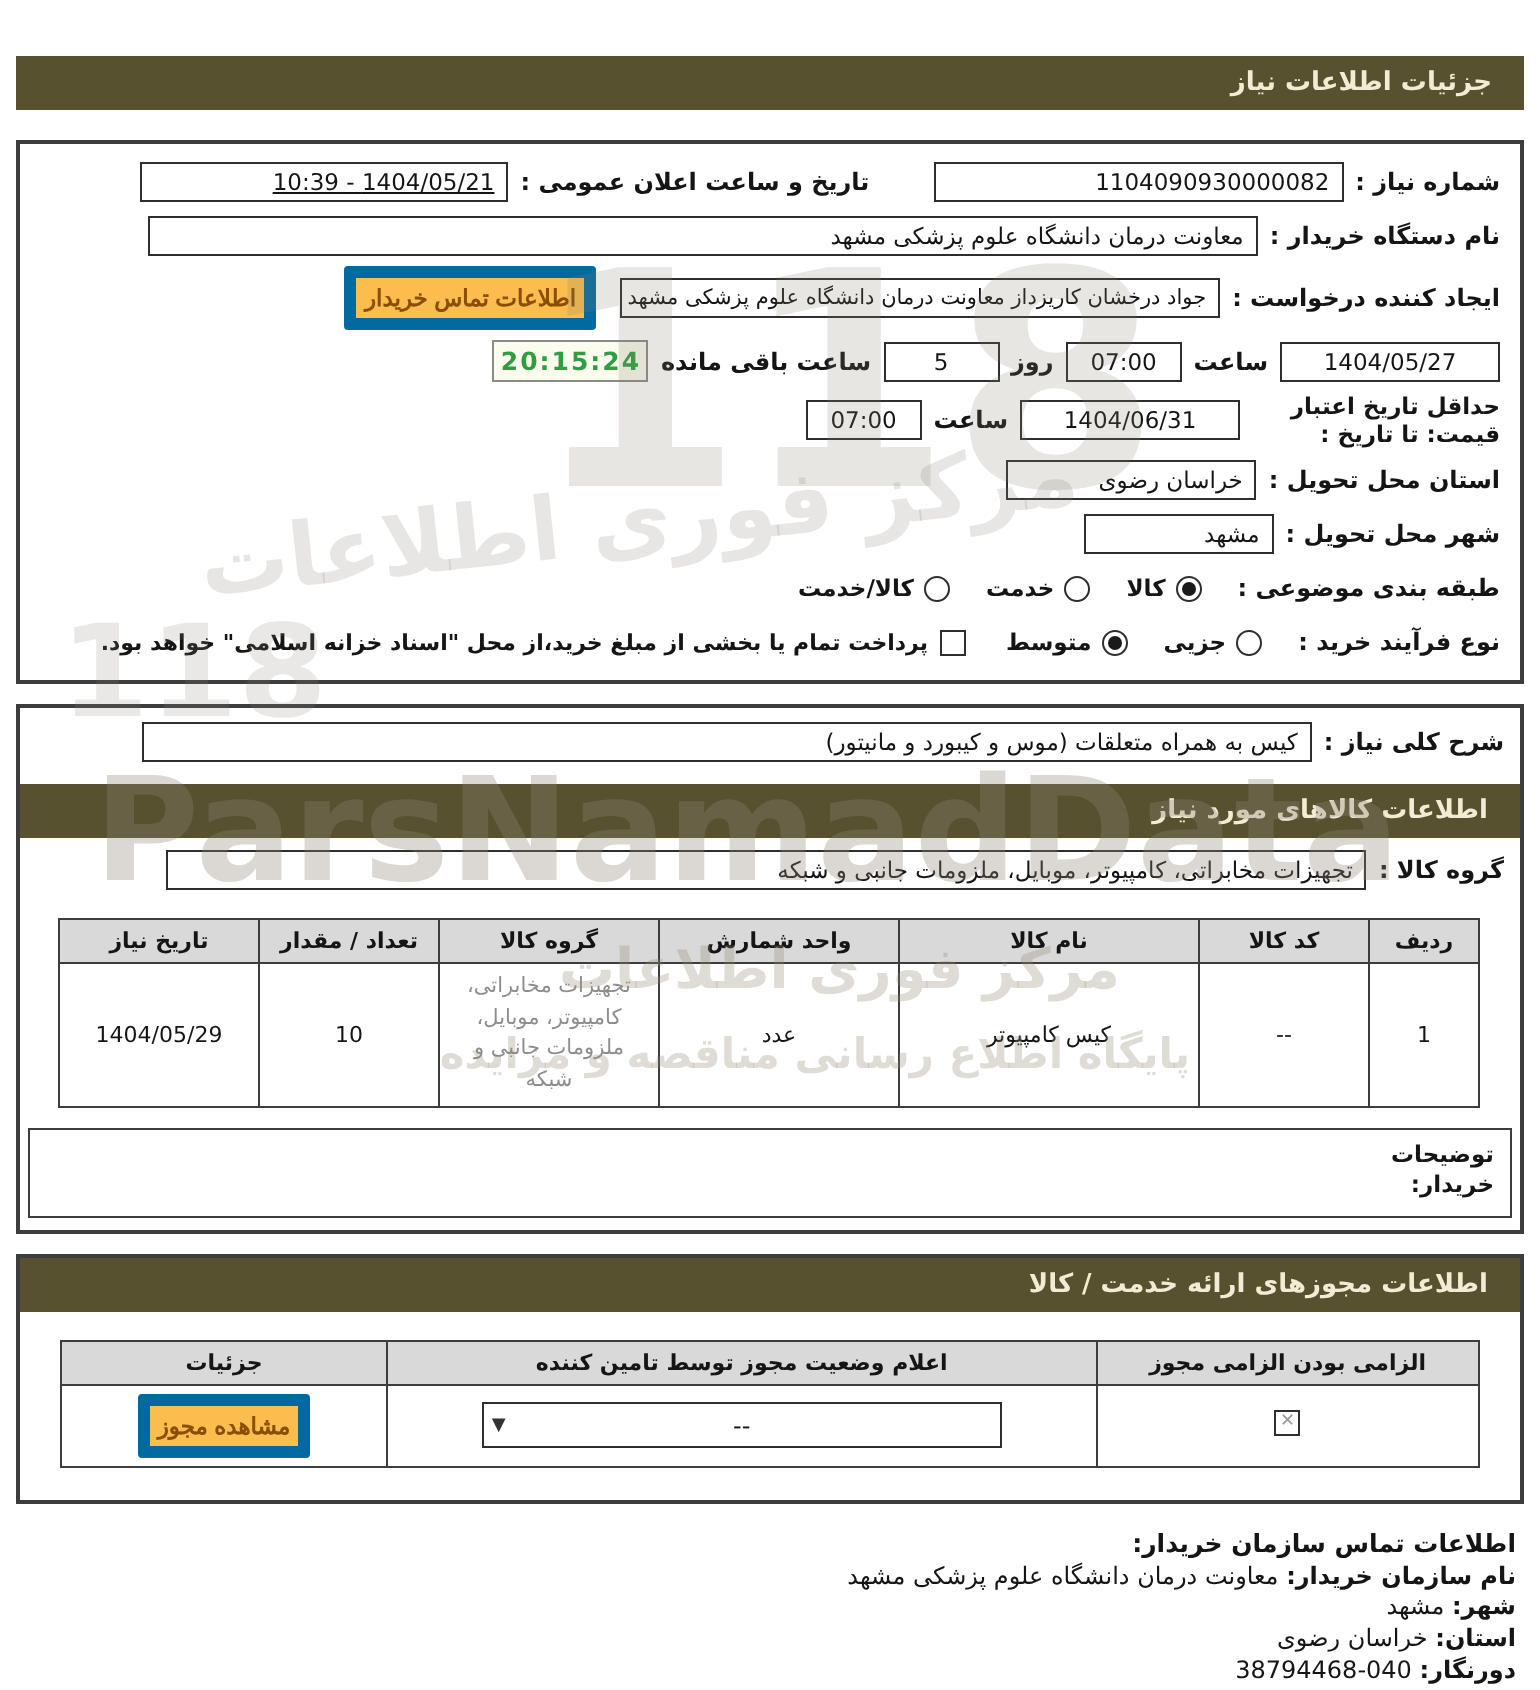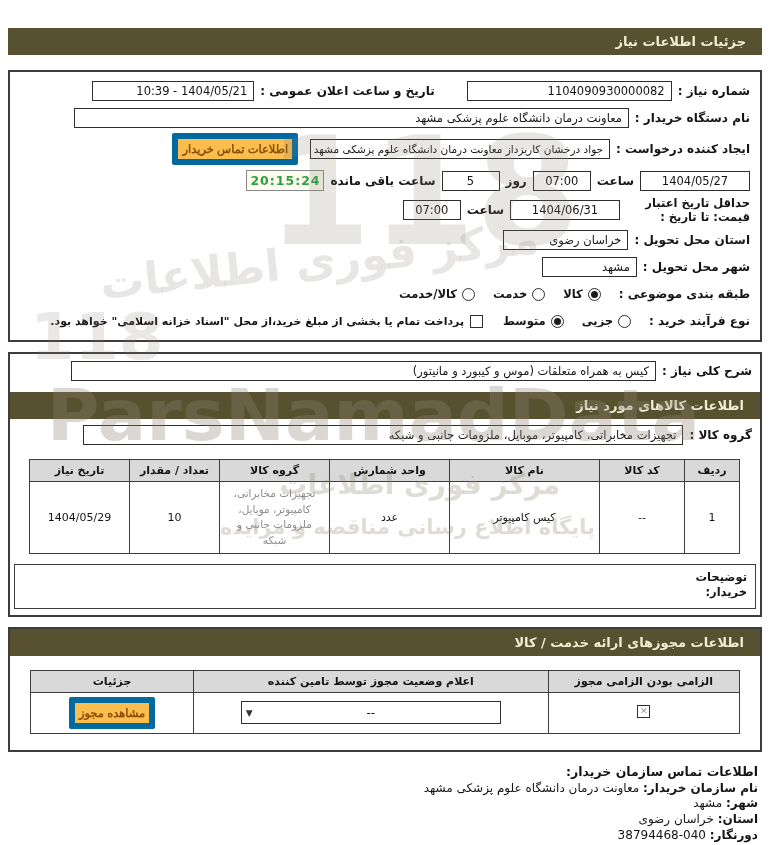--- a/index.html
+++ b/index.html
@@ -18,21 +18,21 @@
   .box { border: 2px solid #3d3d3d; margin: 10px 8px 0; }
   #info-box { margin-top: 15px; padding: 5px 4px; }
   .row { display: flex; align-items: center; gap: 6px; padding: 2px 6px; min-height: 27px; }
   .lbl { font-weight: bold; font-size: 12px; white-space: nowrap; }
   .lbl.wrap { white-space: normal; width: 124px; line-height: 1.25; font-size: 11.5px; }
   .field {
     border: 1.6px solid #2e2e2e; background: #fff; min-height: 20px;
     padding: 2px 6px; font-size: 11.5px; display: flex; align-items: center; overflow: hidden;
   }
   .center { justify-content: center; }
-  .w-need { width: 205px; } .w-ann { width: 162px; }
+  .w-need { width: 205px; } .w-ann { width: 184px; text-decoration: underline; }
   .w-org { width: 555px; }
   .w-creator { width: 300px; font-size: 10.5px; white-space: nowrap; }
   .w-date { width: 110px; } .w-time { width: 58px; } .w-days { width: 58px; }
   .w-prov { width: 125px; } .w-city { width: 95px; }
   .w-desc { width: 585px; } .w-group { width: 600px; }
   .ann-gap { margin-right: 26px; }
   .timer {
     width: 78px; border: 1px solid #8a8a8a; background: #fbfbee; color: #2f9e41;
     font-weight: bold; font-size: 12.5px; letter-spacing: 1px; padding: 2px 12px;
     display: flex; align-items: center; justify-content: center; min-height: 20px;

